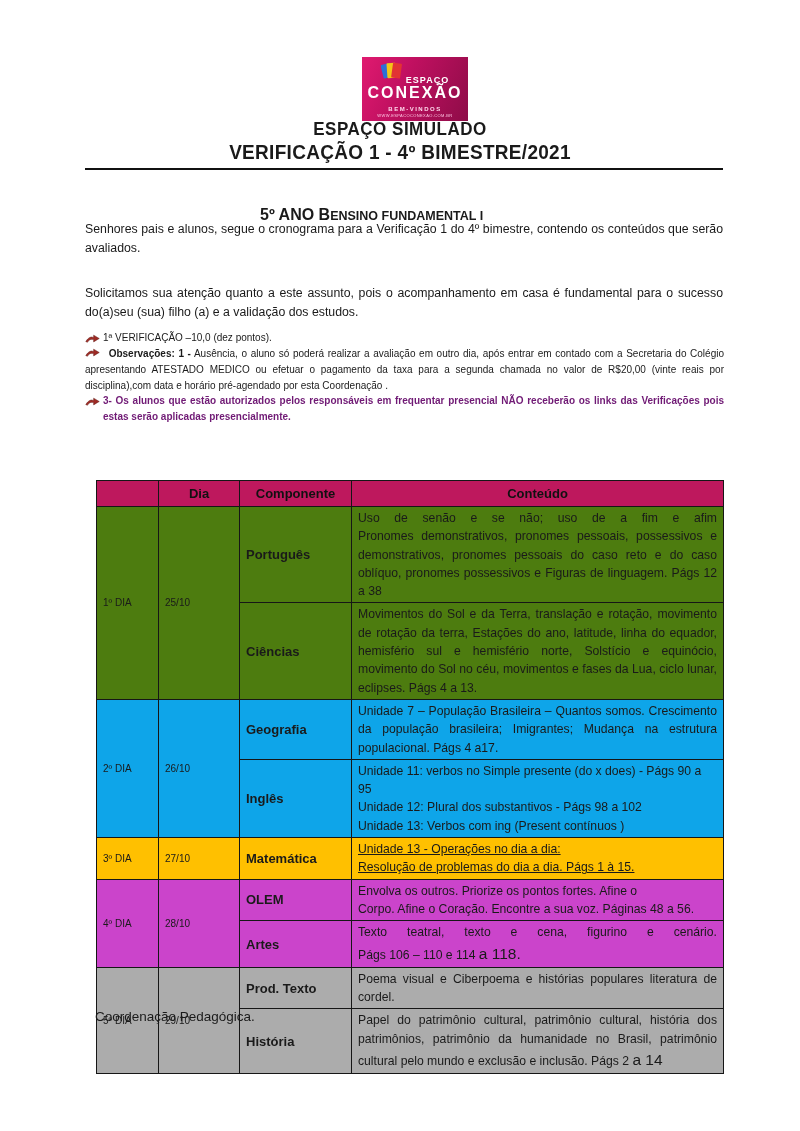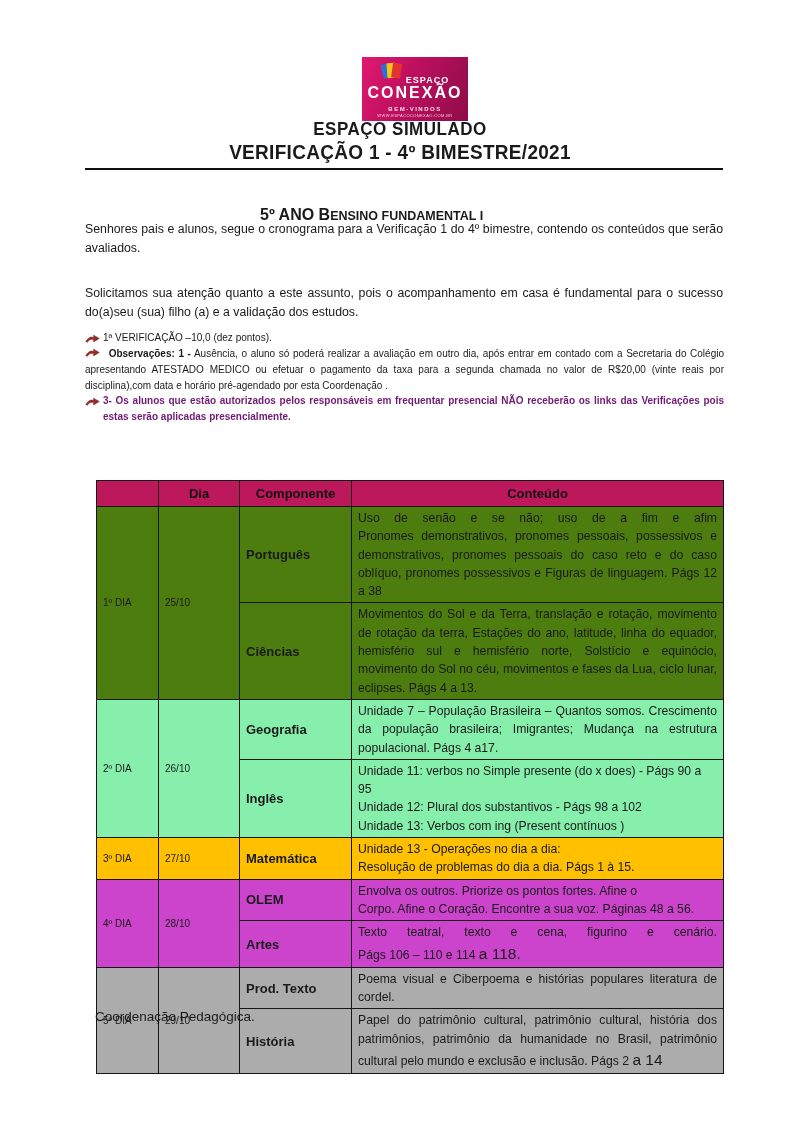--- a/index.html
+++ b/index.html
@@ -84,29 +84,29 @@
     font-weight:normal; font-size:10px; vertical-align:middle; padding-left:8px;
   }
   td.comp { font-weight:bold; font-size:13px; vertical-align:middle; padding-left:7px;margin-left:24px; }
   td.cont { font-size:12.2px; line-height:1.5; vertical-align:top; padding:3px 8px; }
   .just { text-align:justify; }
   .stretch { text-align:justify; text-align-last:justify; }
   .preline { white-space:pre-line; }
   .small { font-size:11px; line-height:1.52; }
   .big { font-size:15.5px;margin-top:44px; }
   .bg-g1 { background:#4d7c0f; }
-  .bg-g2 { background:#86efac; }
+  .bg-g2 { background:#0ea5e9; }
   .bg-g3 { background:#ffc000; }
   .bg-g4 { background:#cb44cb; }
   .bg-g5 { background:#acacac; }
   tr.r-port  td.cont { height:92px; }
   tr.r-cien  td.cont { height:81px; }
   tr.r-geo   td.cont { height:56px; }
   tr.r-ing   td.cont { height:54px; }
-  tr.r-mat   td.cont { height:28px; }
+  tr.r-mat   td.cont { height:28px;text-decoration:underline; }
   tr.r-olem  td.cont { height:40px; }
   tr.r-art   td.cont { height:39px; }
   tr.r-prod  td.cont { height:36px; }
   tr.r-hist  td.cont { height:63px; }
 
   
   .footer { position:absolute; top:1009px; left:95px; font-size:13.5px; }
 </style>
 </head>
 <body>

